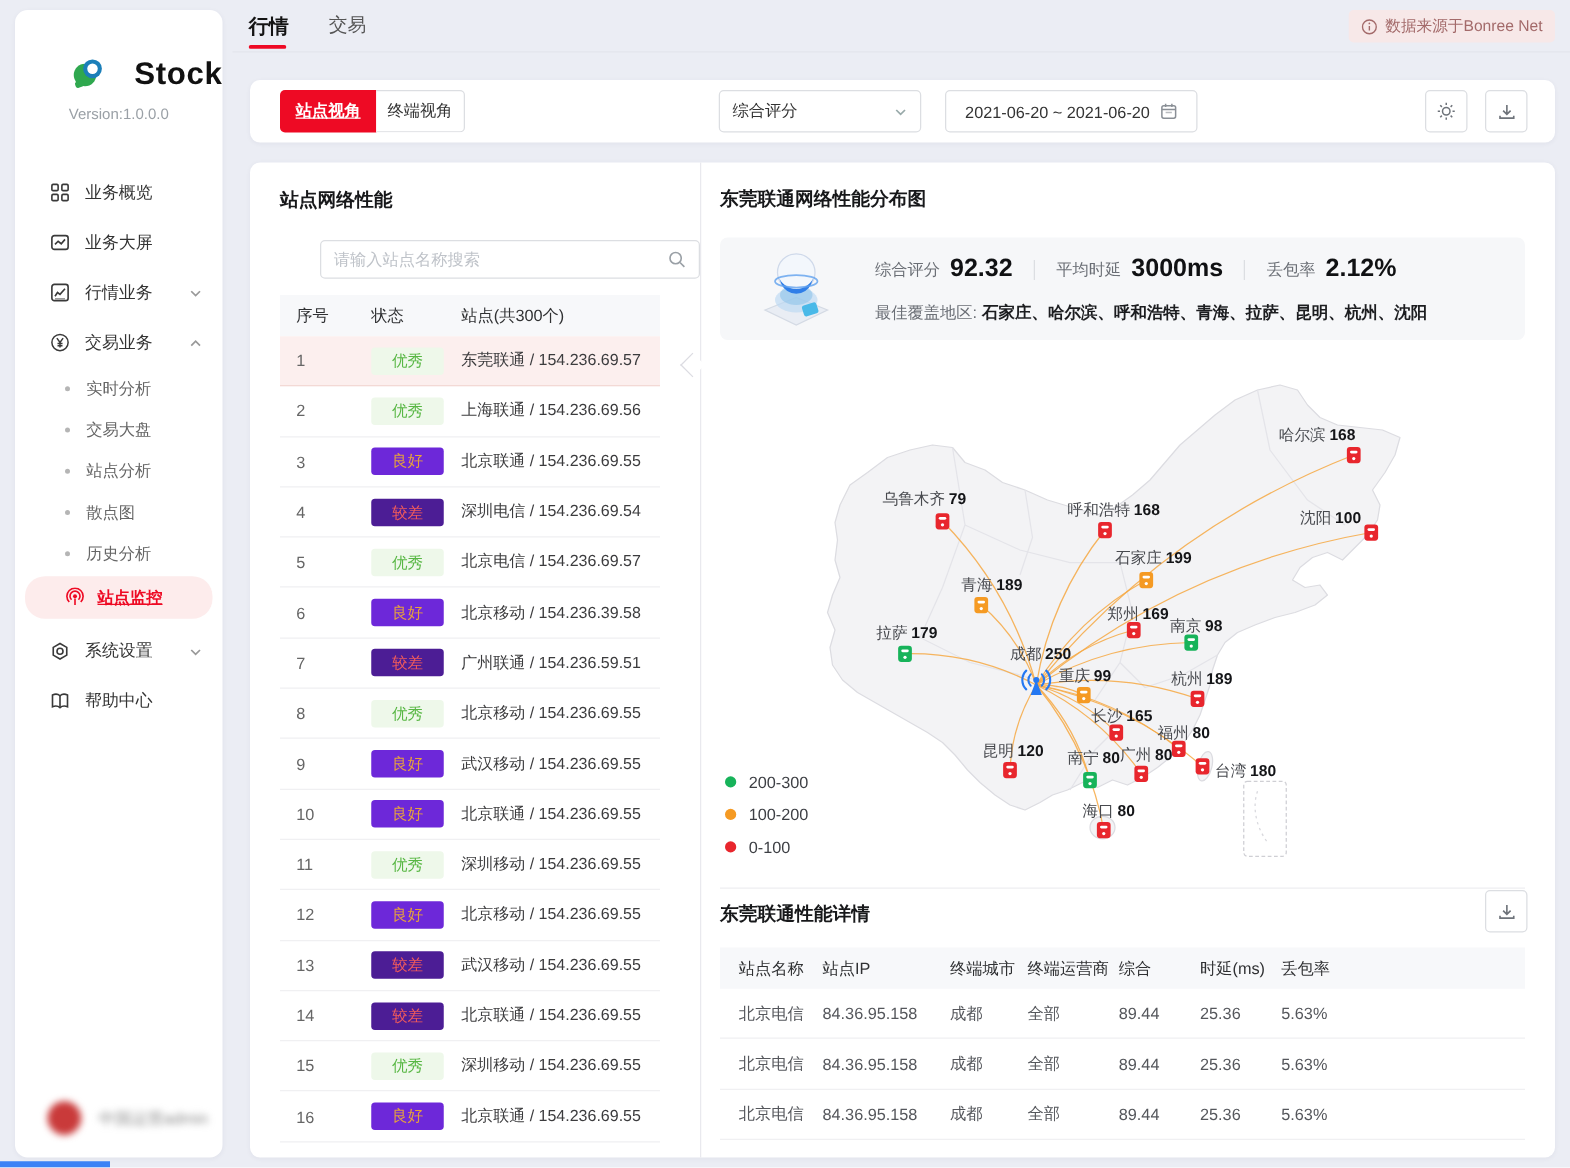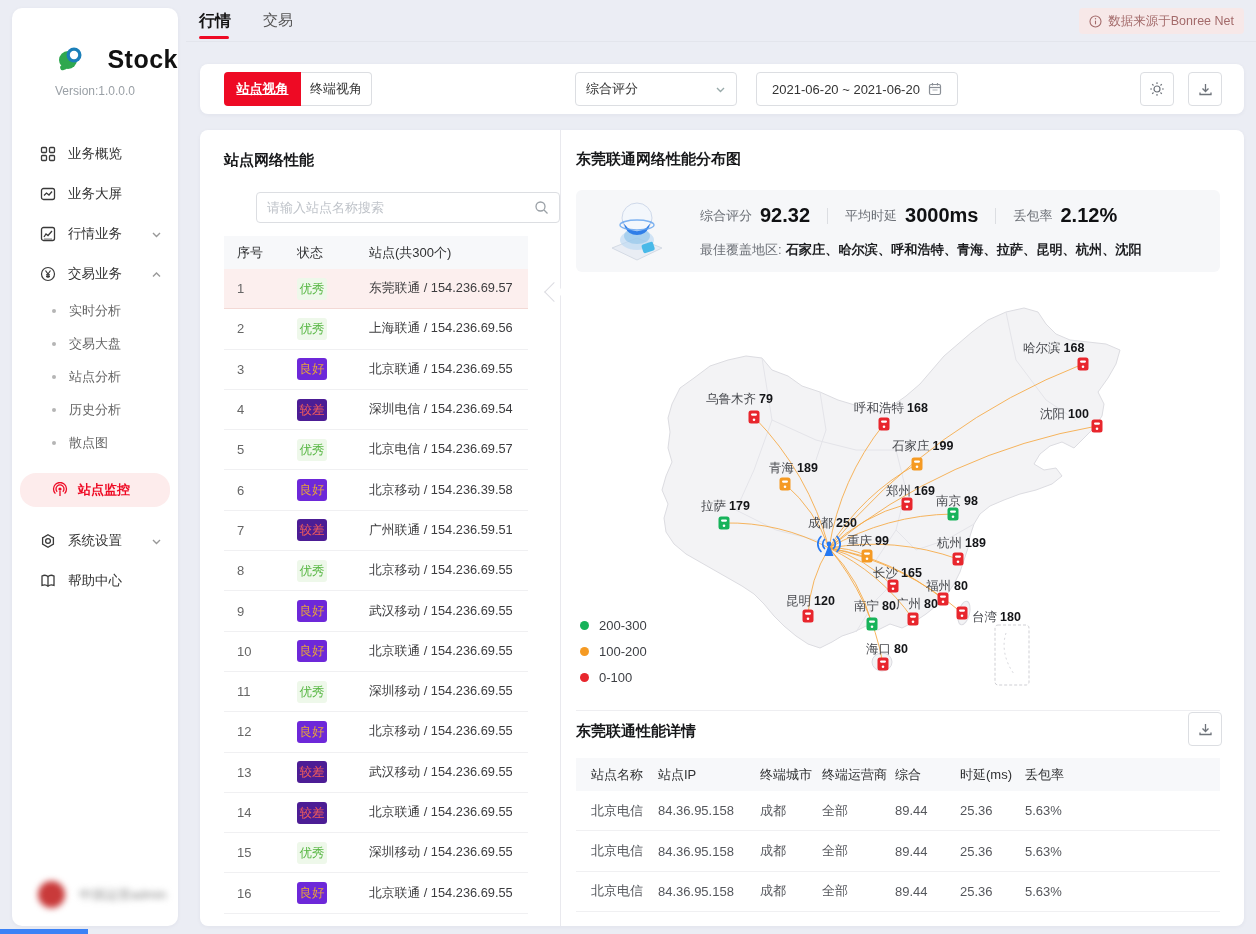--- a/index.html
+++ b/index.html
@@ -14,21 +14,21 @@
   .sidebar { left:12px; top:8px; width:166px; height:918px; }
   .logo-row { display:flex; align-items:center; justify-content:flex-end; margin-top:34px; gap:20px; }
   .logo-text { font-size:25px; font-weight:bold; color:#111; letter-spacing:.5px; }
   .version { text-align:center; color:#9aa0a6; font-size:12px; margin-top:8px; }
   .menu { margin-top:36px; }
   .menu-item { display:flex; align-items:center; height:40px; padding-left:28px; cursor:pointer; color:#333; font-size:13.5px; position:relative; }
   .menu-item .mi-icon { width:17px; height:17px; margin-right:11px; display:inline-flex; }
   .menu-item .chev { position:absolute; right:16px; display:inline-flex; }
   .submenu-item { display:flex; align-items:center; height:33px; padding-left:40px; color:#666; font-size:13px; cursor:pointer; }
   .submenu-item .dot { width:4px; height:4px; border-radius:50%; background:#b5b5b5; margin-right:13px; }
-  .submenu-item.active { background:#fdecec; color:#ee0a24; border-radius:16px; margin:14px 8px; padding-left:32px; height:34px; font-weight:bold; }
+  .submenu-item.active { background:#fdecec; color:#ee0a24; border-radius:16px; margin:2px 8px; padding-left:32px; height:34px; font-weight:bold;text-decoration:underline; }
   .submenu-item.active .mi-icon { width:16px; height:16px; margin-right:10px; display:inline-flex; }
   .user-row { position:absolute; left:26px; bottom:18px; display:flex; align-items:center; gap:14px; filter:blur(3px); }
   .avatar { width:27px; height:27px; border-radius:50%; background:#c93a3a; }
   .user-name { color:#8b8b8b; font-size:13px; }
 
   
   .topbar-line { position:absolute; left:186px; right:0; top:41px; height:1px; background:#e3e5ec; }
   .tab { position:absolute; top:11px; font-size:15px; color:#555; cursor:pointer; }
   .tab.active { font-weight:bold; color:#141414; font-size:16px; }
   .tab-underline { position:absolute; left:199px; top:36px; width:30px; height:3px; border-radius:2px; background:#ee0a24; }
@@ -61,21 +61,21 @@
   .search-box input::placeholder { color:#bfc3c9; }
 
   .site-grid { display:grid; grid-template-columns:60px 72px 1fr; align-items:center; }
   .site-head { position:absolute; left:24px; top:106px; width:304px; height:33px; background:#f7f8fa; color:#303133;
     padding-left:13px; font-size:13px; }
   .site-rows { position:absolute; left:24px; top:139px; width:304px; }
   .site-row { height:40.3px; border-bottom:1px solid #f0f0f2; padding-left:13px; cursor:pointer; }
   .site-row .idx { color:#666; }
   .site-row .site { color:#3c3c3e; font-size:12.8px; }
   .site-row.sel { background:#fcefee; border-bottom:1px solid #f3d9d5; }
-  .badge { display:inline-block; width:30px; height:22px; line-height:22px; text-align:center; border-radius:3px; font-size:12.5px; }
+  .badge { display:inline-block; width:58px; height:22px; line-height:22px; text-align:center; border-radius:3px; font-size:12.5px; }
   .badge.excellent { color:#58b744; background:#eef8ea; }
   .badge.good { color:#e6a23c; background:#6d28d9; }
   .badge.poor { color:#f15b5b; background:#4c1d95; }
 
   
   .sum-card { position:absolute; left:376px; top:60px; width:644px; height:82px; background:#f6f7f9; border-radius:6px; }
   .stats-line { position:absolute; left:124px; top:14px; display:flex; align-items:center; }
   .stat-label { color:#6b6f76; font-size:13px; margin-right:8px; }
   .stat-value { color:#101113; font-size:20px; font-weight:bold; }
   .stat-sep { width:1px; height:16px; background:#dcdee2; margin:0 17px; }
@@ -173,25 +173,25 @@
     <div class="submenu-item">
       <span class="dot"></span>
         <span>交易大盘</span>
     </div>
     <div class="submenu-item">
       <span class="dot"></span>
         <span>站点分析</span>
     </div>
     <div class="submenu-item">
       <span class="dot"></span>
-        <span>历史分析</span>
+        <span>散点图</span>
     </div>
     <div class="submenu-item">
       <span class="dot"></span>
-        <span>散点图</span>
+        <span>历史分析</span>
     </div>
     <div class="submenu-item active">
       <span class="mi-icon">
         <svg viewBox="0 0 16 16" width="16" height="16" fill="none" stroke="#ee0a24" stroke-width="1.3">
           <circle cx="8" cy="7" r="1.6" fill="#ee0a24" stroke="none"></circle>
           <path d="M5.2 9.8 A4 4 0 1 1 10.8 9.8"></path>
             <path d="M3.4 11.6 A6.5 6.5 0 1 1 12.6 11.6"></path>
           <line x1="8" y1="8.8" x2="8" y2="14"></line>
         </svg>
         </span>

